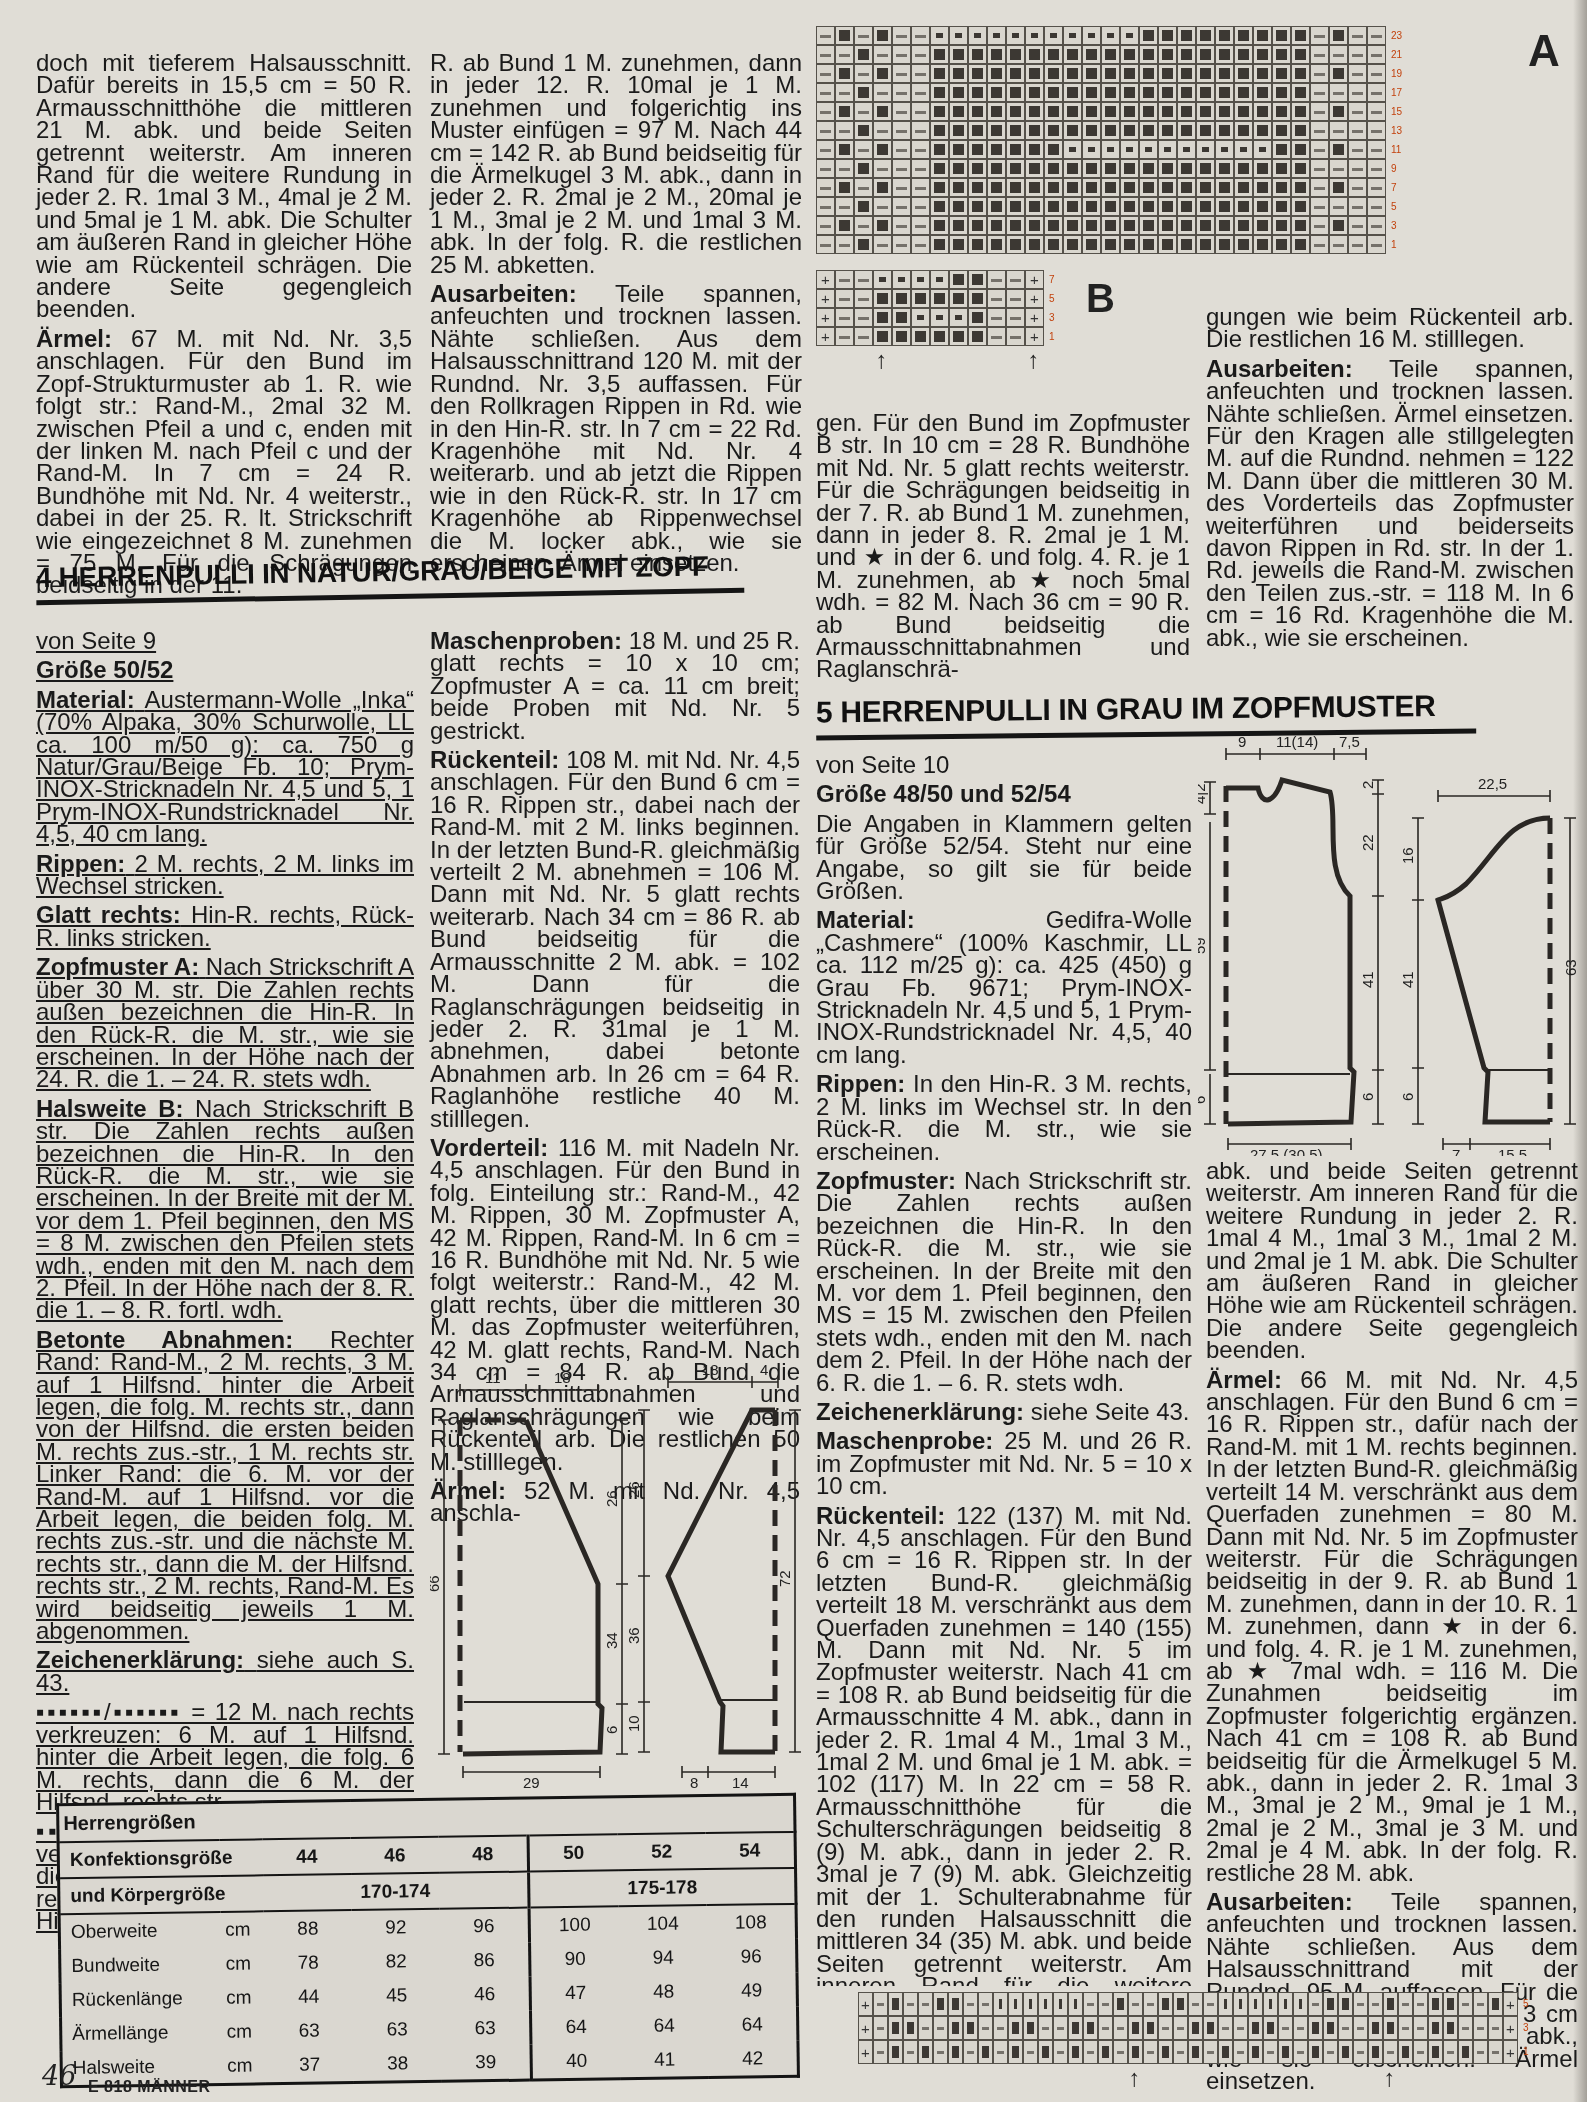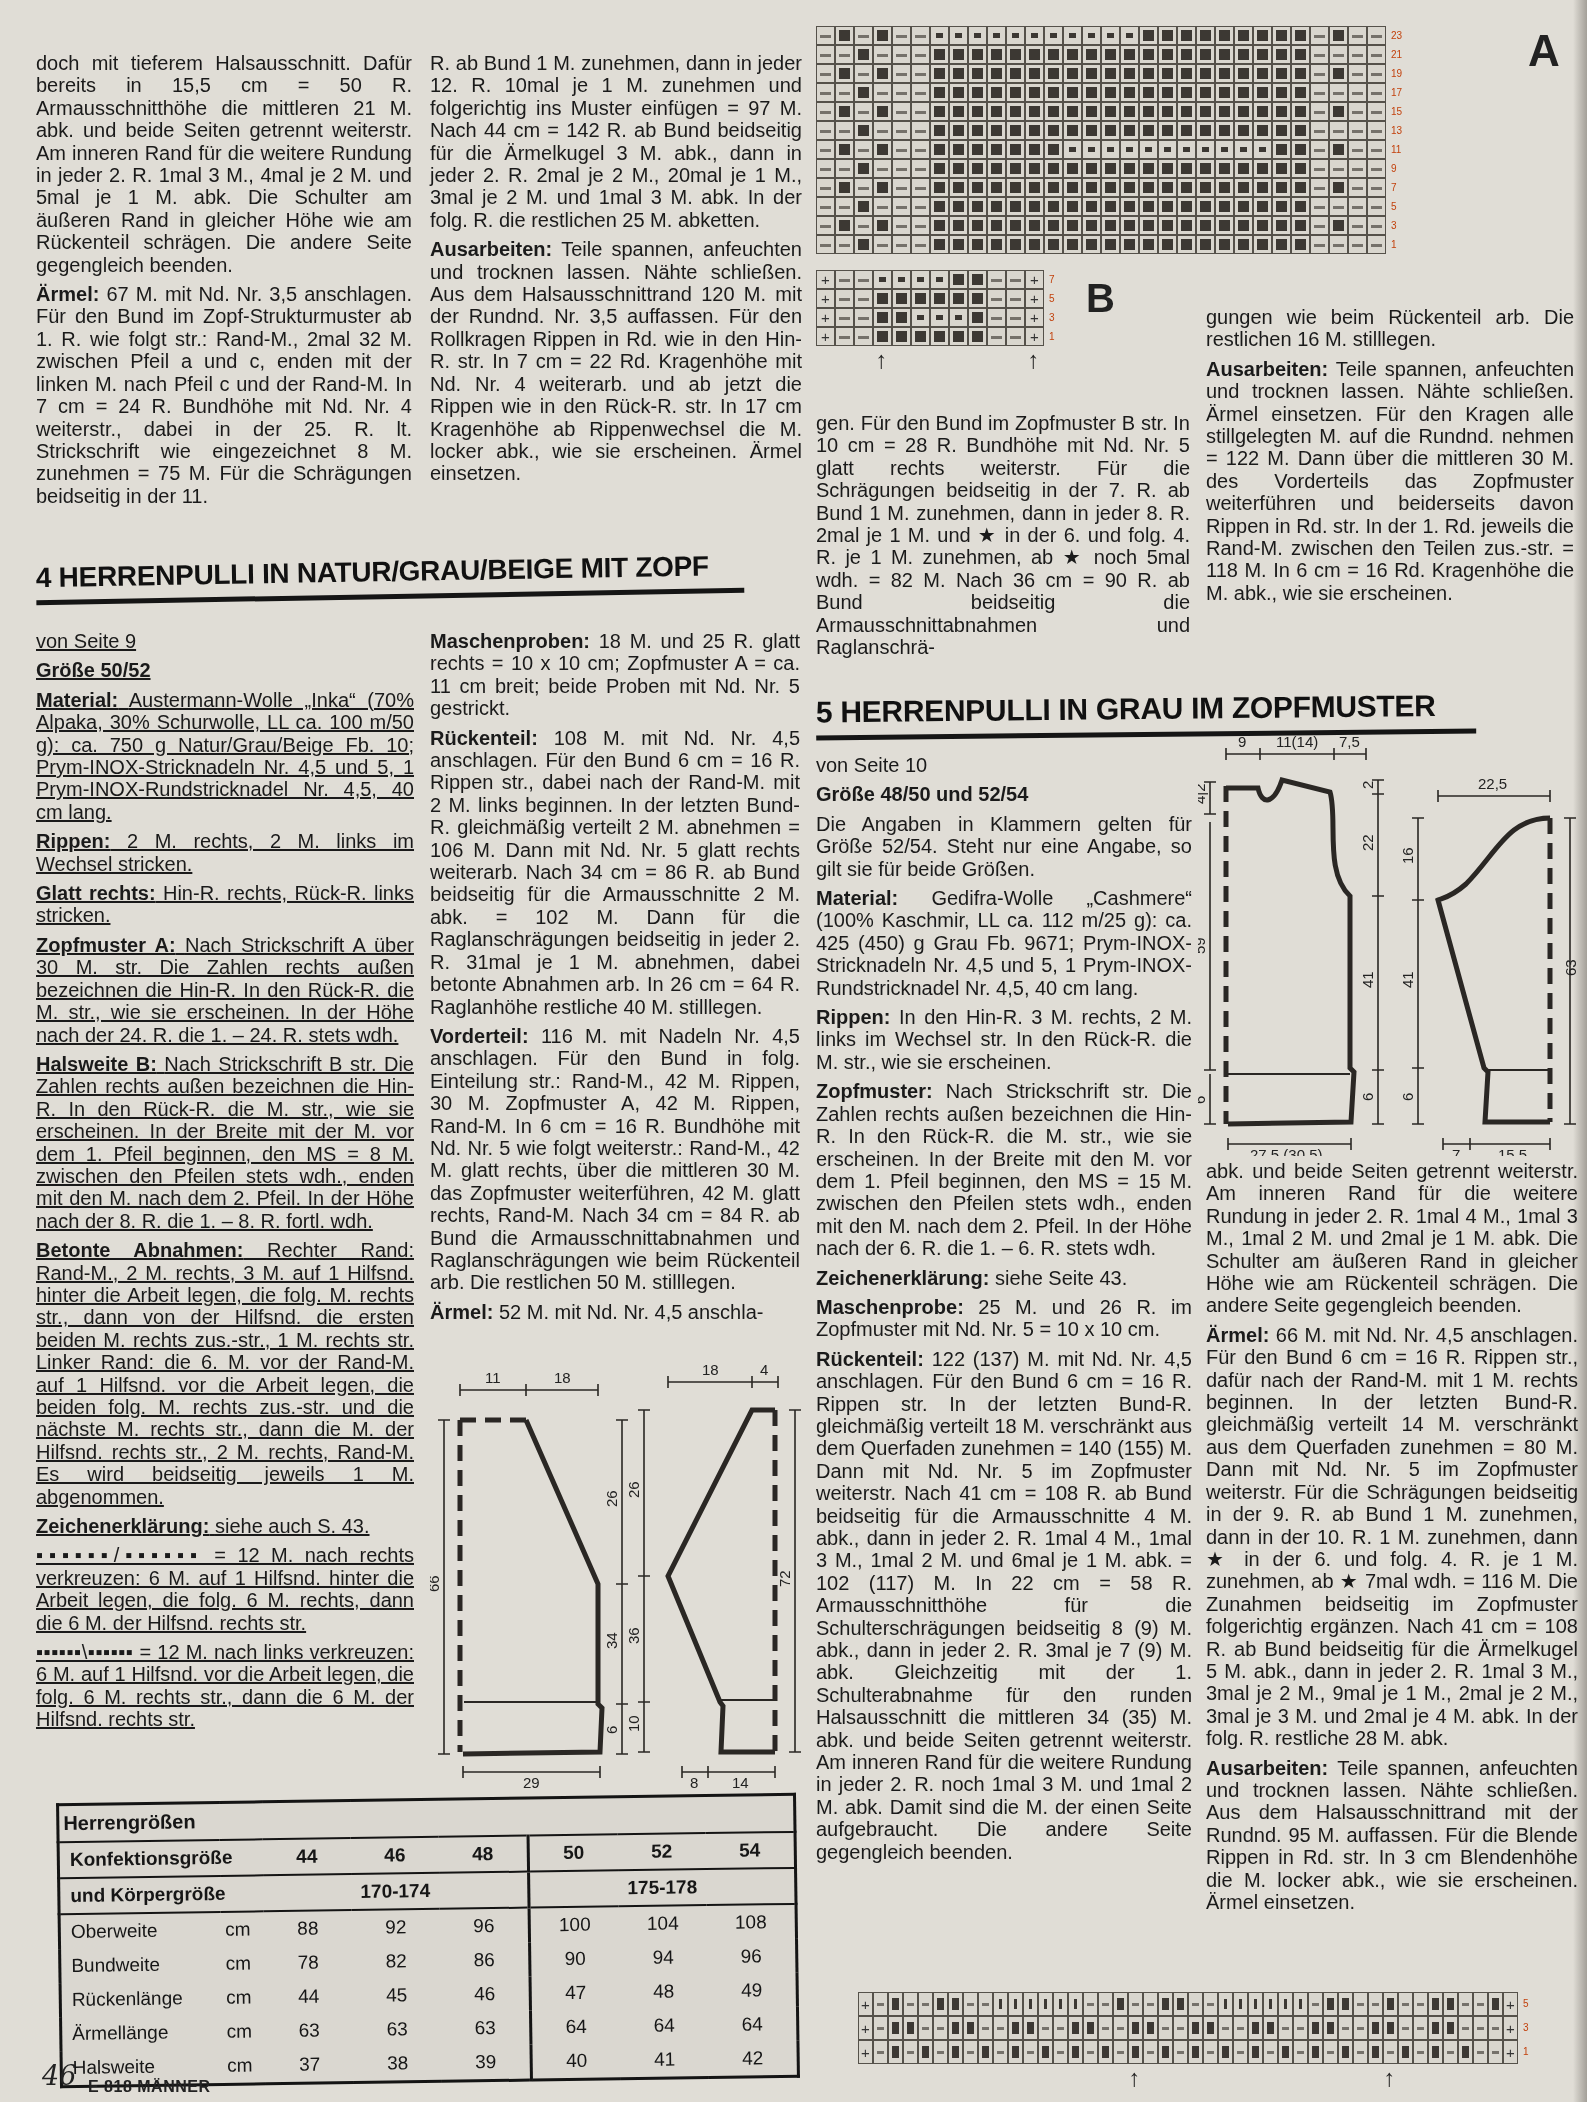--- a/index.html
+++ b/index.html
@@ -1,19 +1,19 @@
 <!DOCTYPE html>
 <html><head>
 <meta charset="utf-8">
 <style>
   html,body{margin:0;padding:0;background:#cfccc5;}
   #page{position:relative;width:1587px;height:2102px;background:#e0ddd6;overflow:hidden;
         font-family:"Liberation Sans",sans-serif;color:#1a1a1a;}
   .abs{position:absolute;}
-  .col{text-align:justify;font-size:20px;line-height:22.4px;}
+  .col{text-align:justify;font-size:24px;line-height:22.4px;}
   .col p{margin:0 0 7px 0;}
   .col b{font-weight:bold;}
   .headline{font-weight:bold;color:#111;border-bottom:5px solid #151515;padding-bottom:6px;
             letter-spacing:-0.3px;white-space:nowrap;}
   
   .chart{display:flex;flex-direction:column;}
   .crow{display:flex;align-items:stretch;}
   .cell{box-sizing:border-box;border:1px solid #55514a;background:#d9d6ce;position:relative;flex:none;}
   .chA .cell,.chB .cell{width:19px;height:19px;}
   .chS .cell{width:15px;height:24px;}

